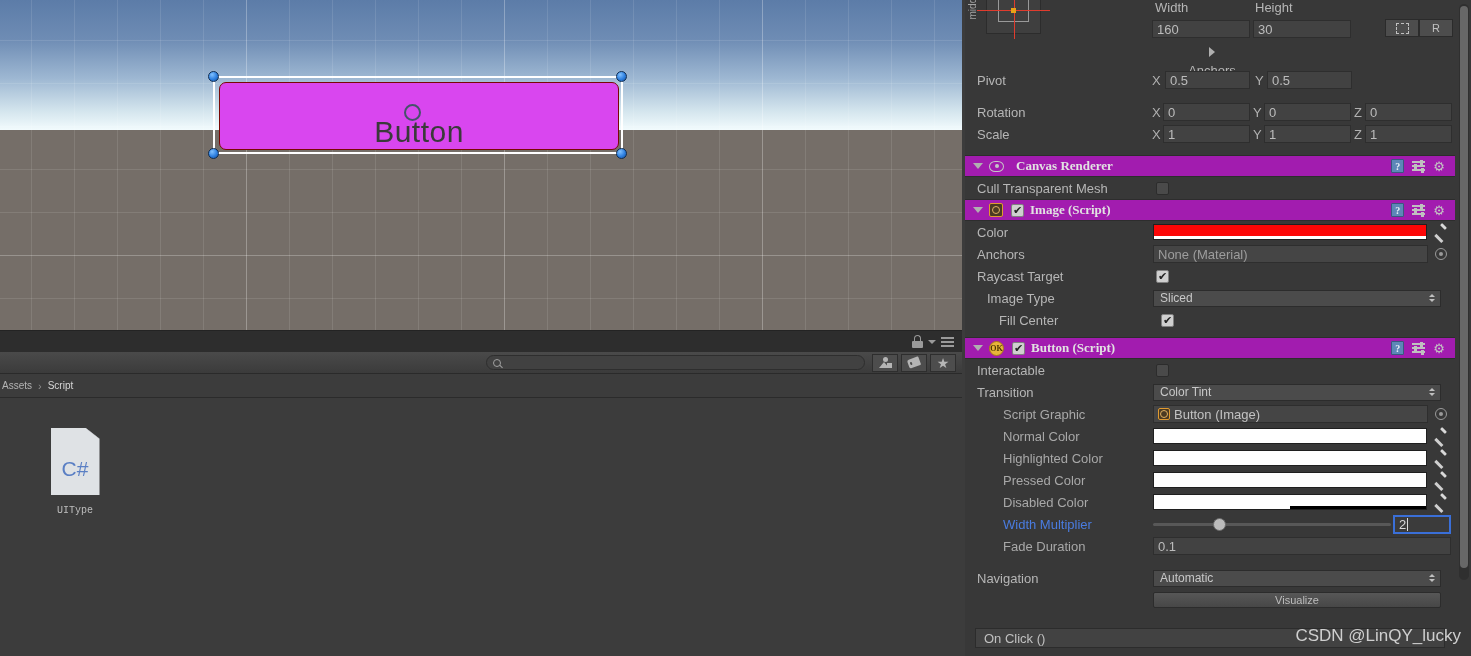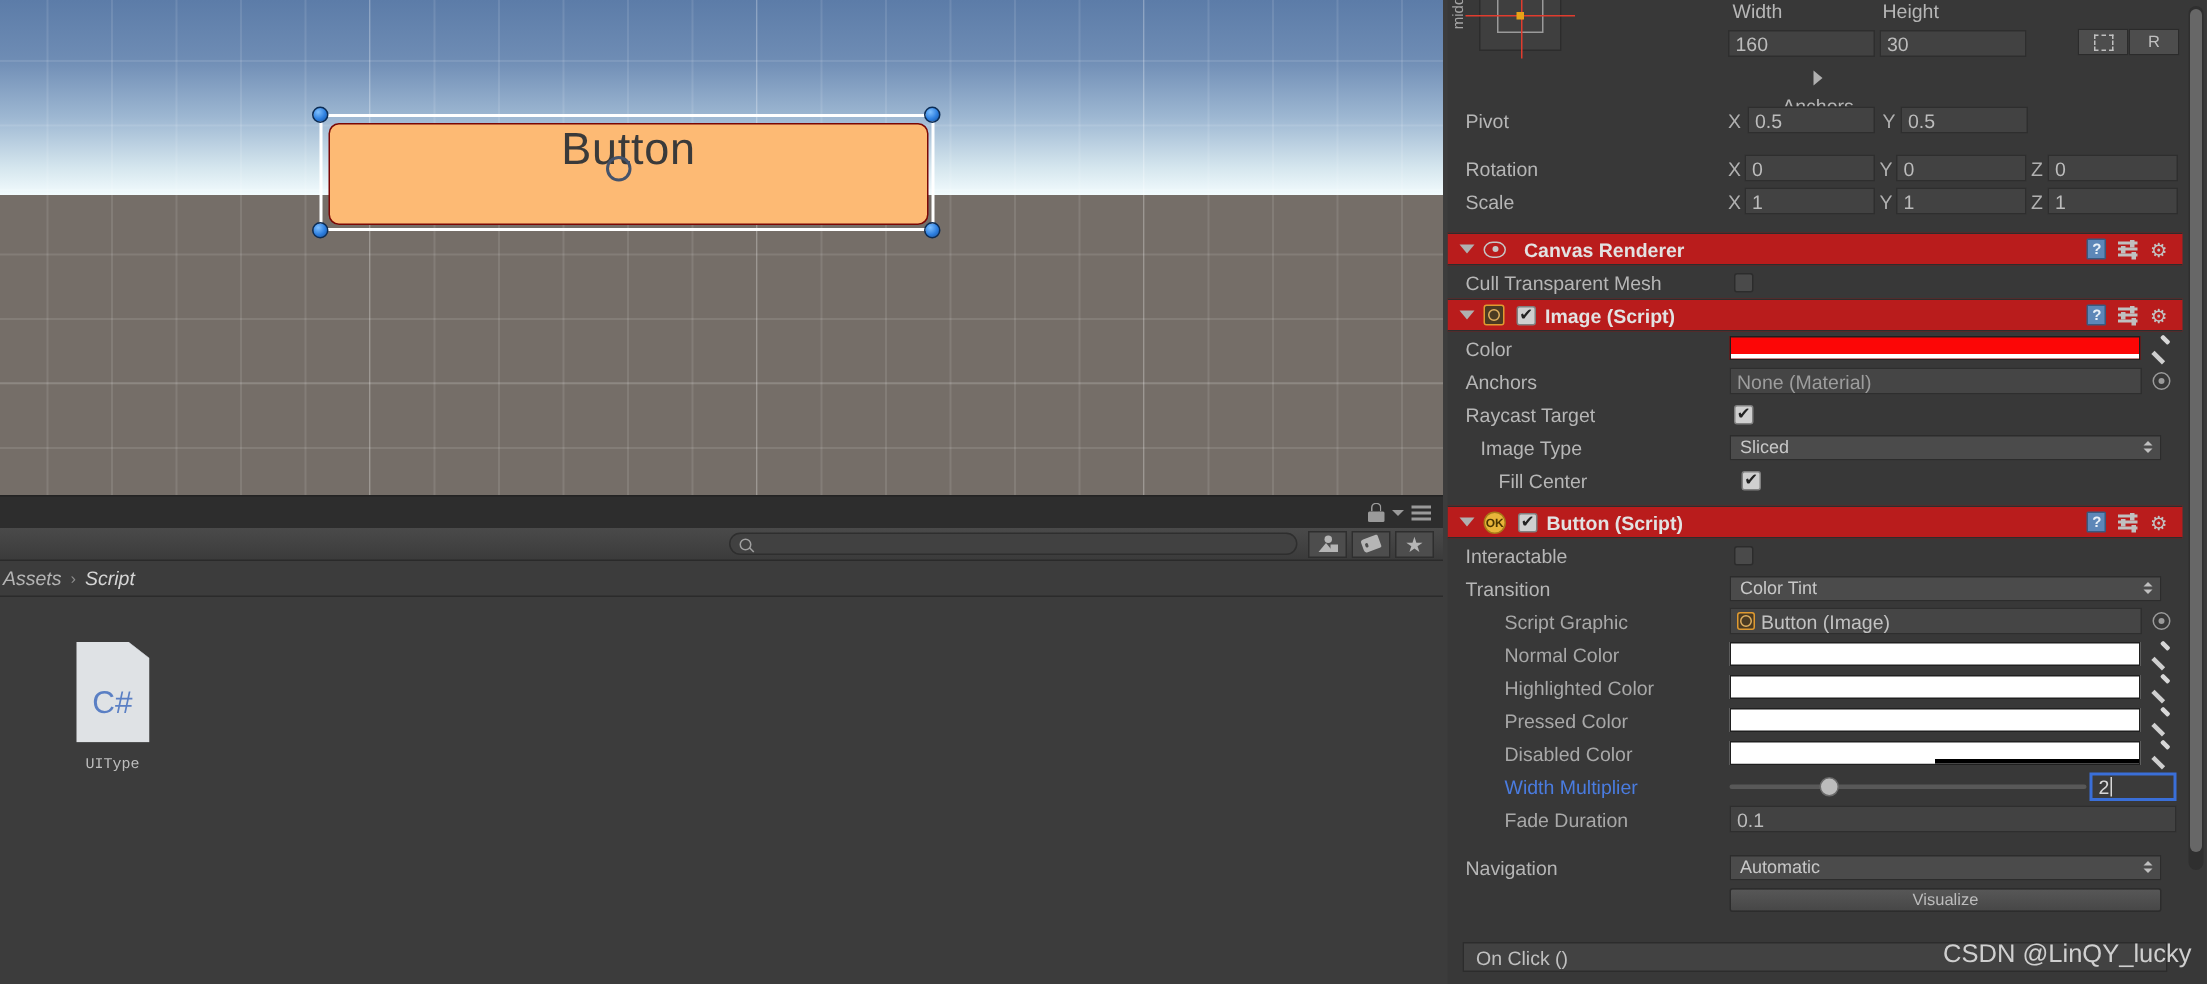--- a/index.html
+++ b/index.html
@@ -42,24 +42,24 @@
     background-position:-12px -3px;
     pointer-events:none;
   }
   
   #sel-rect {
     position:absolute; left:213px; top:76px; width:410px; height:78px;
     border:2px solid #ffffff;
   }
   #ui-button {
     position:absolute; left:219px; top:82px; width:400px; height:68px;
-    background:#fdba74;
+    background:#d946ef;
     border-radius:7px;
     border:1px solid #7a0704;
-    display:flex; align-items:flex-start; justify-content:center;
+    display:flex; align-items:flex-end; justify-content:center;
   }
   #ui-button-label {
     color:#3a3a3a; font-size:30px; font-family:"Liberation Sans", sans-serif;
     letter-spacing:0.5px;
   }
   .handle {
     position:absolute; width:11px; height:11px; border-radius:50%;
     background:radial-gradient(circle at 35% 30%, #7fc0ff 0%, #2d7fe0 55%, #1a4f96 100%);
     border:1px solid #0c2c54;
   }
@@ -122,21 +122,21 @@
   .ico-obj .c2{position:absolute;left:0;bottom:0;width:0;height:0;border-left:5px solid transparent;border-right:5px solid transparent;border-bottom:6px solid #b5b5b5;}
   .ico-obj .c3{position:absolute;right:0;bottom:0;width:5px;height:5px;background:#b5b5b5;}
   .ico-tag{width:12px;height:9px;background:#b5b5b5;position:relative;border-radius:2px 1px 1px 2px;transform:rotate(-20deg);}
   .ico-tag::after{content:"";position:absolute;left:1.5px;top:3px;width:2.5px;height:2.5px;border-radius:50%;background:#4d4d4d;}
   .ico-star{color:#b5b5b5;font-size:14px;line-height:1;}
 
   #breadcrumb {
     height:24px; background:#3c3c3c; display:flex; align-items:center;
     padding:0 0 0 2px; gap:6px; border-bottom:1px solid #2b2b2b;
   }
-  #breadcrumb .crumb{font-size:13px;color:#b4b4b4;font-style:italic;}
+  #breadcrumb .crumb{font-size:10px;color:#b4b4b4;}
   #breadcrumb .crumb.active{color:#d6d6d6;}
   #breadcrumb .sep{font-size:11px;color:#8e8e8e;}
 
   #asset-grid { padding:30px 0 0 46px; display:flex; flex-wrap:wrap; gap:24px; }
   .asset-item{width:58px;display:flex;flex-direction:column;align-items:center;gap:10px;}
   .cs-file{
     width:49px;height:67px;background:#dfe2e5;position:relative;
     display:flex;align-items:center;justify-content:center;
     clip-path:polygon(0 0, 72% 0, 100% 16%, 100% 100%, 0 100%);
   }
@@ -172,21 +172,21 @@
   #anchor-preset .vl{position:absolute;left:50%;top:-6px;bottom:-6px;width:1px;background:#e03c2e;}
   #anchor-preset .hl{position:absolute;top:50%;left:-10px;right:-10px;height:1px;background:#e03c2e;}
   #anchor-preset .dot{position:absolute;left:50%;top:50%;width:5px;height:5px;margin:-2.5px 0 0 -2.5px;background:#e8a317;}
   #anchor-vert-label{
     position:absolute;left:2px;top:-10px;font-size:10px;color:#a4a4a4;
     writing-mode:vertical-rl; transform:rotate(180deg); letter-spacing:0px;
   }
 
   .hdr-row {
     display:flex;align-items:center;height:22px;padding-left:8px;gap:6px;
-    background:#b91c1c;border-top:1px solid #2d2d2d;border-bottom:1px solid #2d2d2d;
+    background:#a21caf;border-top:1px solid #2d2d2d;border-bottom:1px solid #2d2d2d;font-family:Liberation Serif, serif;
   }
   .foldout{width:0;height:0;border-left:5px solid transparent;border-right:5px solid transparent;border-top:6px solid #b0b0b0;}
   .foldout.collapsed{border-top:5px solid transparent;border-bottom:5px solid transparent;border-left:6px solid #b0b0b0;border-right:none;}
   .hdr-title{color:#e2e2e2;font-size:13px;font-weight:bold;}
   .hdr-icons{margin-left:auto;display:flex;align-items:center;gap:8px;padding-right:10px;}
   .ico-help{width:13px;height:14px;background:#5d87b8;border:1px solid #39597f;border-radius:1px;
     color:#e8f0f8;font-size:10px;display:flex;align-items:center;justify-content:center;font-weight:bold;}
   .ico-preset{position:relative;width:13px;height:12px;}
   .ico-preset i{position:absolute;left:0;width:13px;height:1.6px;background:#c0c0c0;}
   .ico-preset i:nth-child(1){top:1px;}

